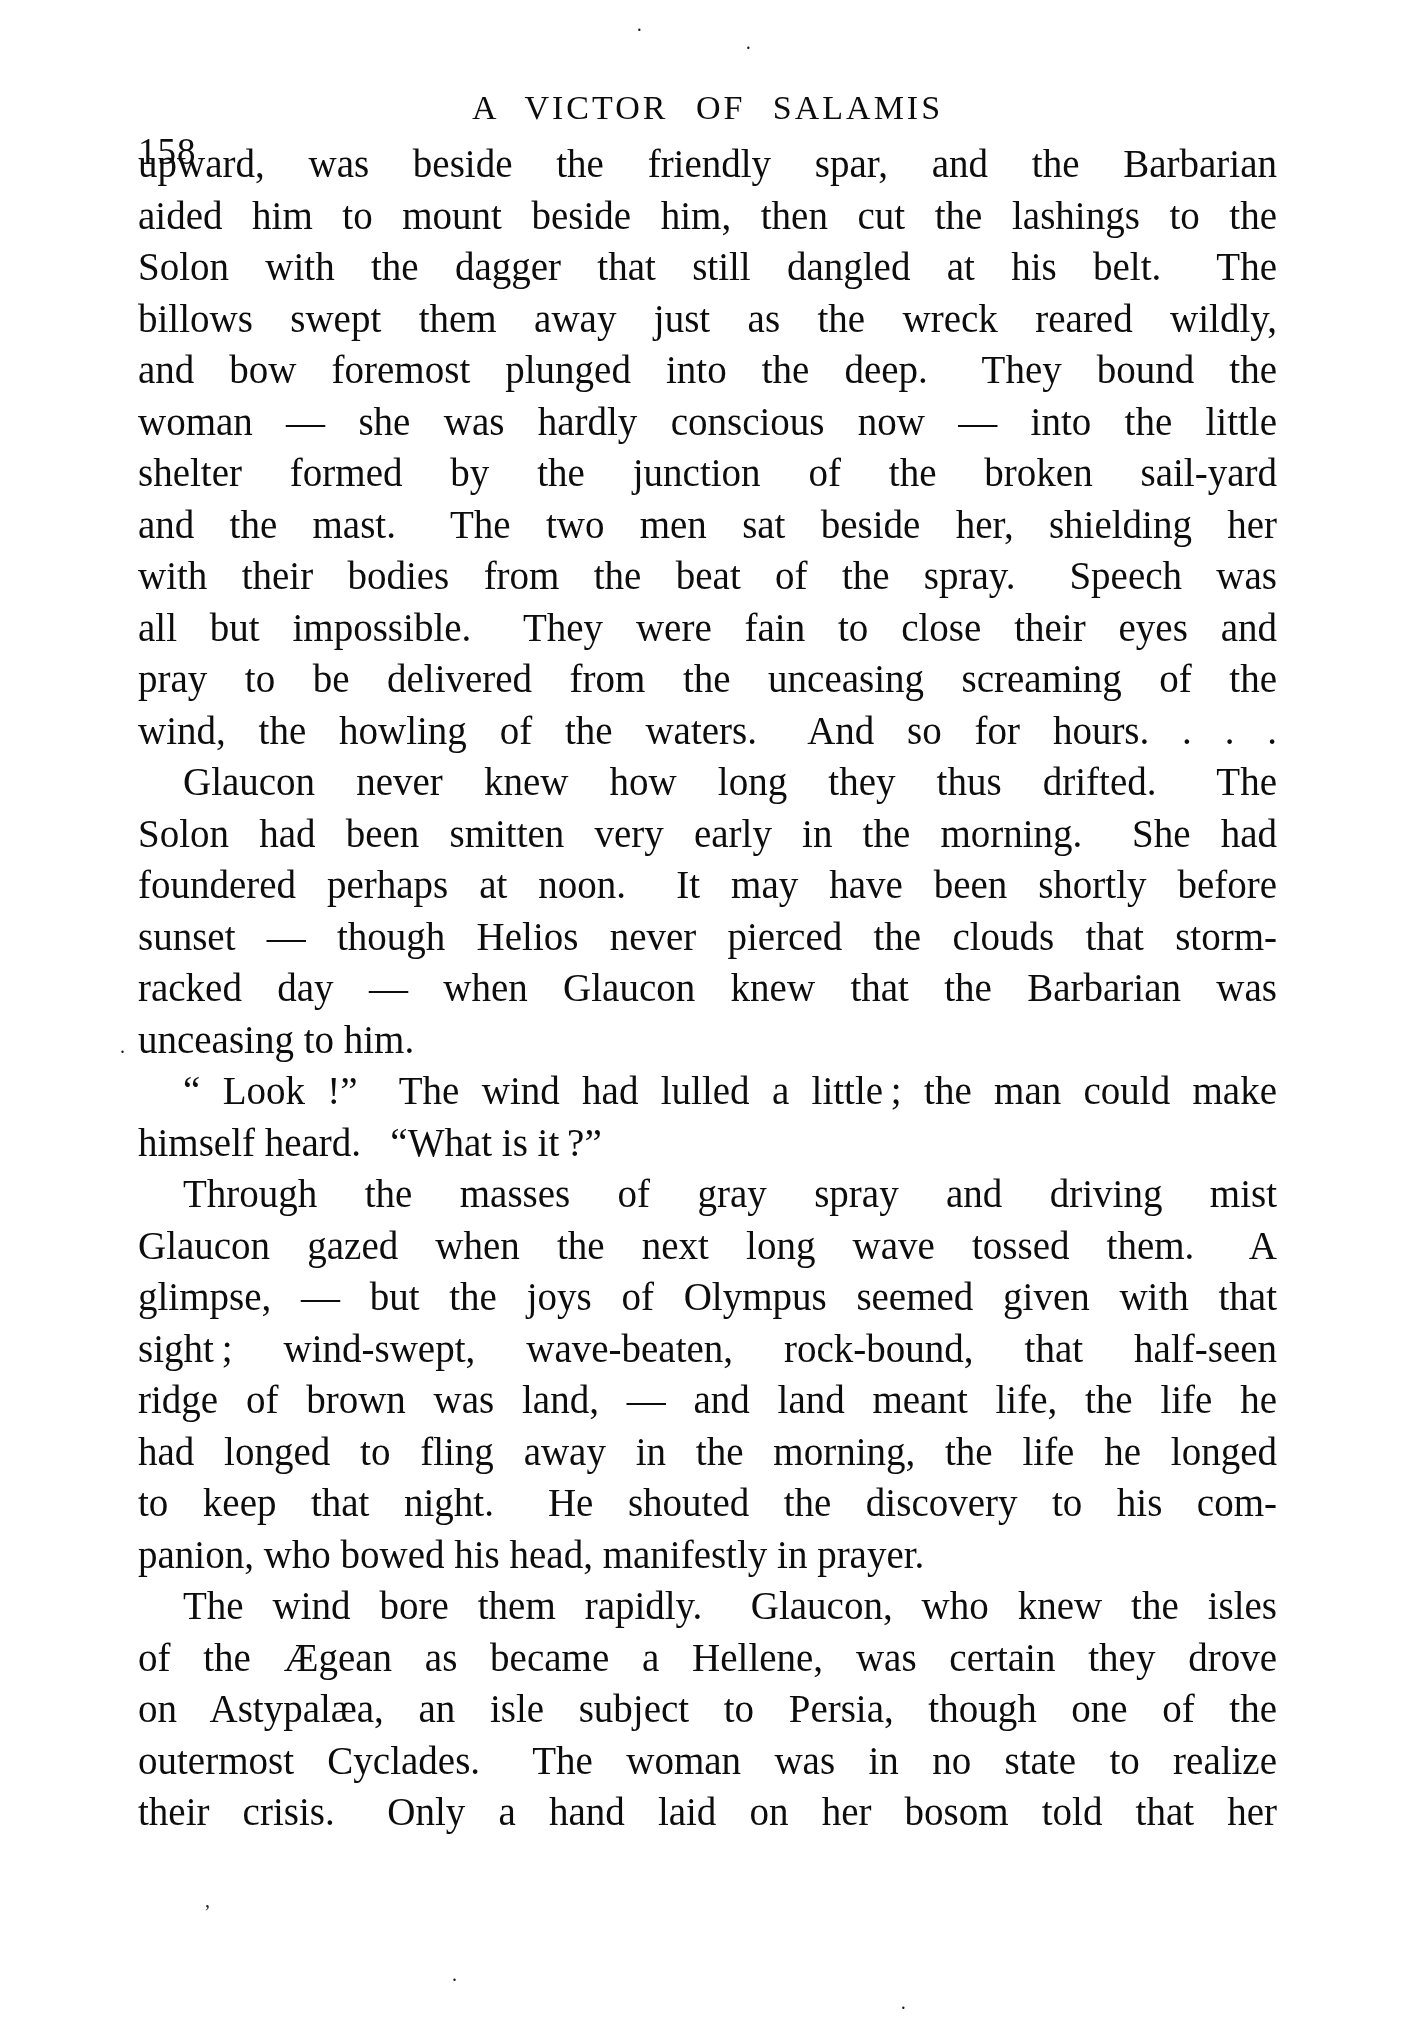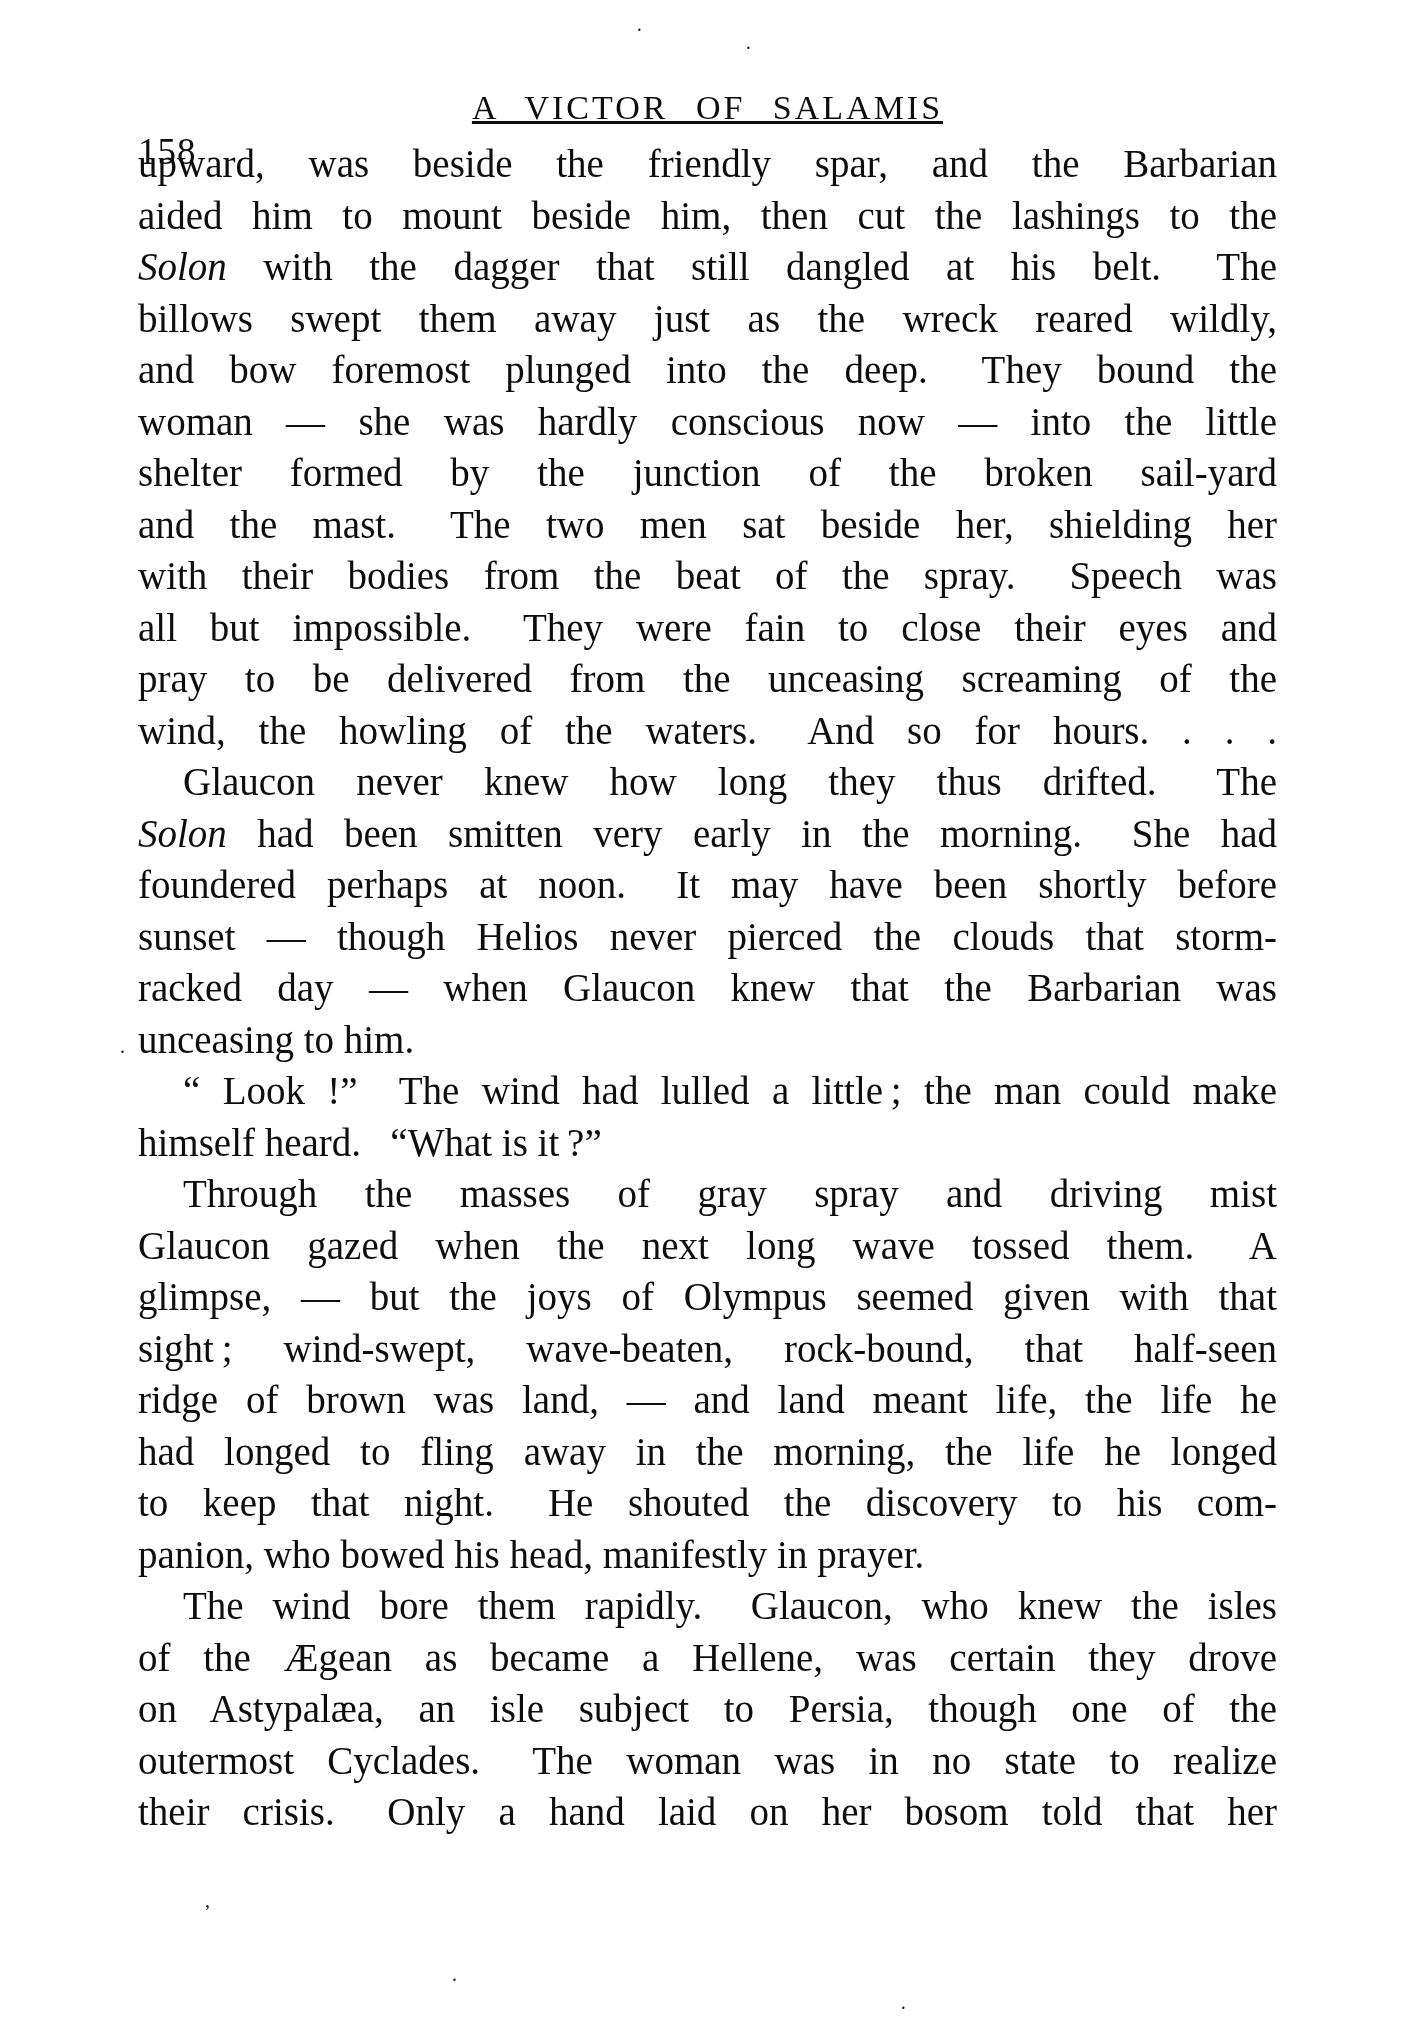--- a/index.html
+++ b/index.html
@@ -27,41 +27,40 @@
     line-height: 44px;
     letter-spacing: 1px;
     margin-top: 44px;
   }
   .title {
     text-align: center;
     font-size: 34px;
     line-height: 44px;
     letter-spacing: 3px;
     word-spacing: 16px;
-    text-decoration: underline;
   }
   .text-block {
     position: absolute;
     top: 138px;
     left: 138px;
     width: 1139px;
     font-size: 39px;
   }
   .line {
     height: 51.5px;
     line-height: 51.5px;
     white-space: normal;
     text-align: left;
   }
   .line.j {
     text-align: justify;
     text-align-last: justify;
   }
   .line.indent { padding-left: 45px; }
-  .it { font-style: italic; }
+  .it { }
   .speck {
     position: absolute;
     font-size: 20px;
     line-height: 20px;
     color: #1a1a1a;
     font-family: "Liberation Serif", serif;
   }
 </style>
 </head>
 <body>

